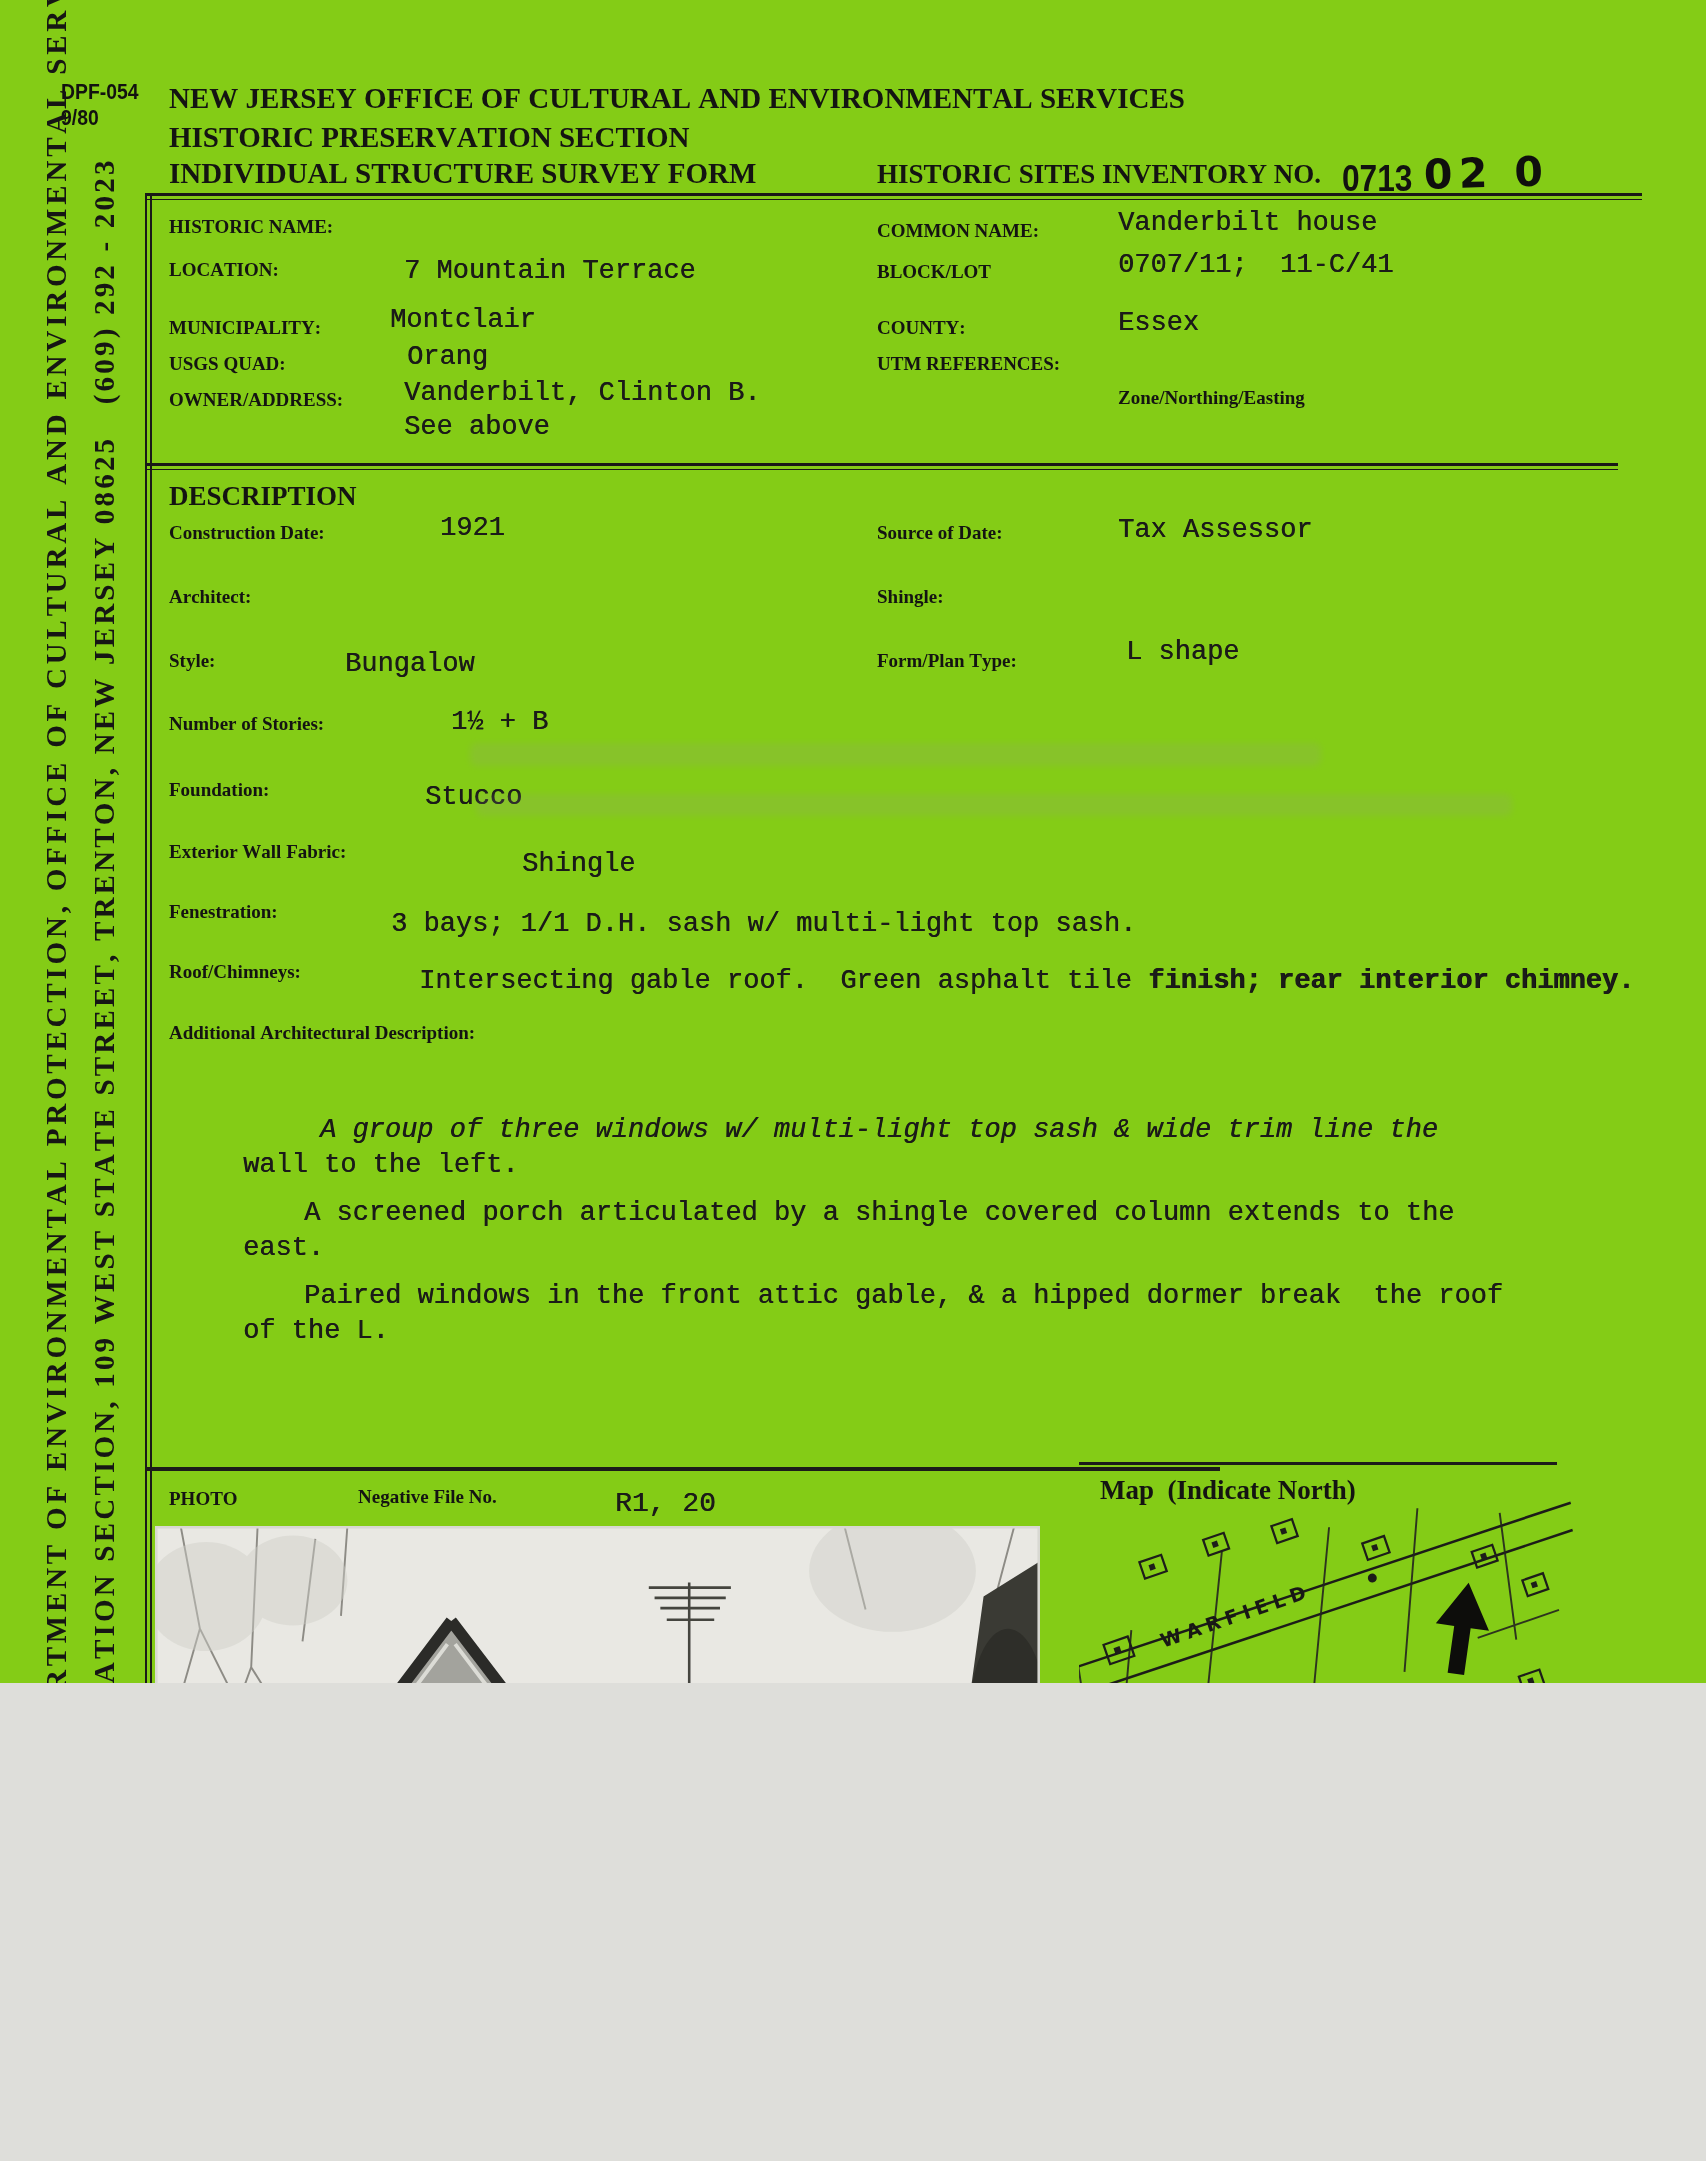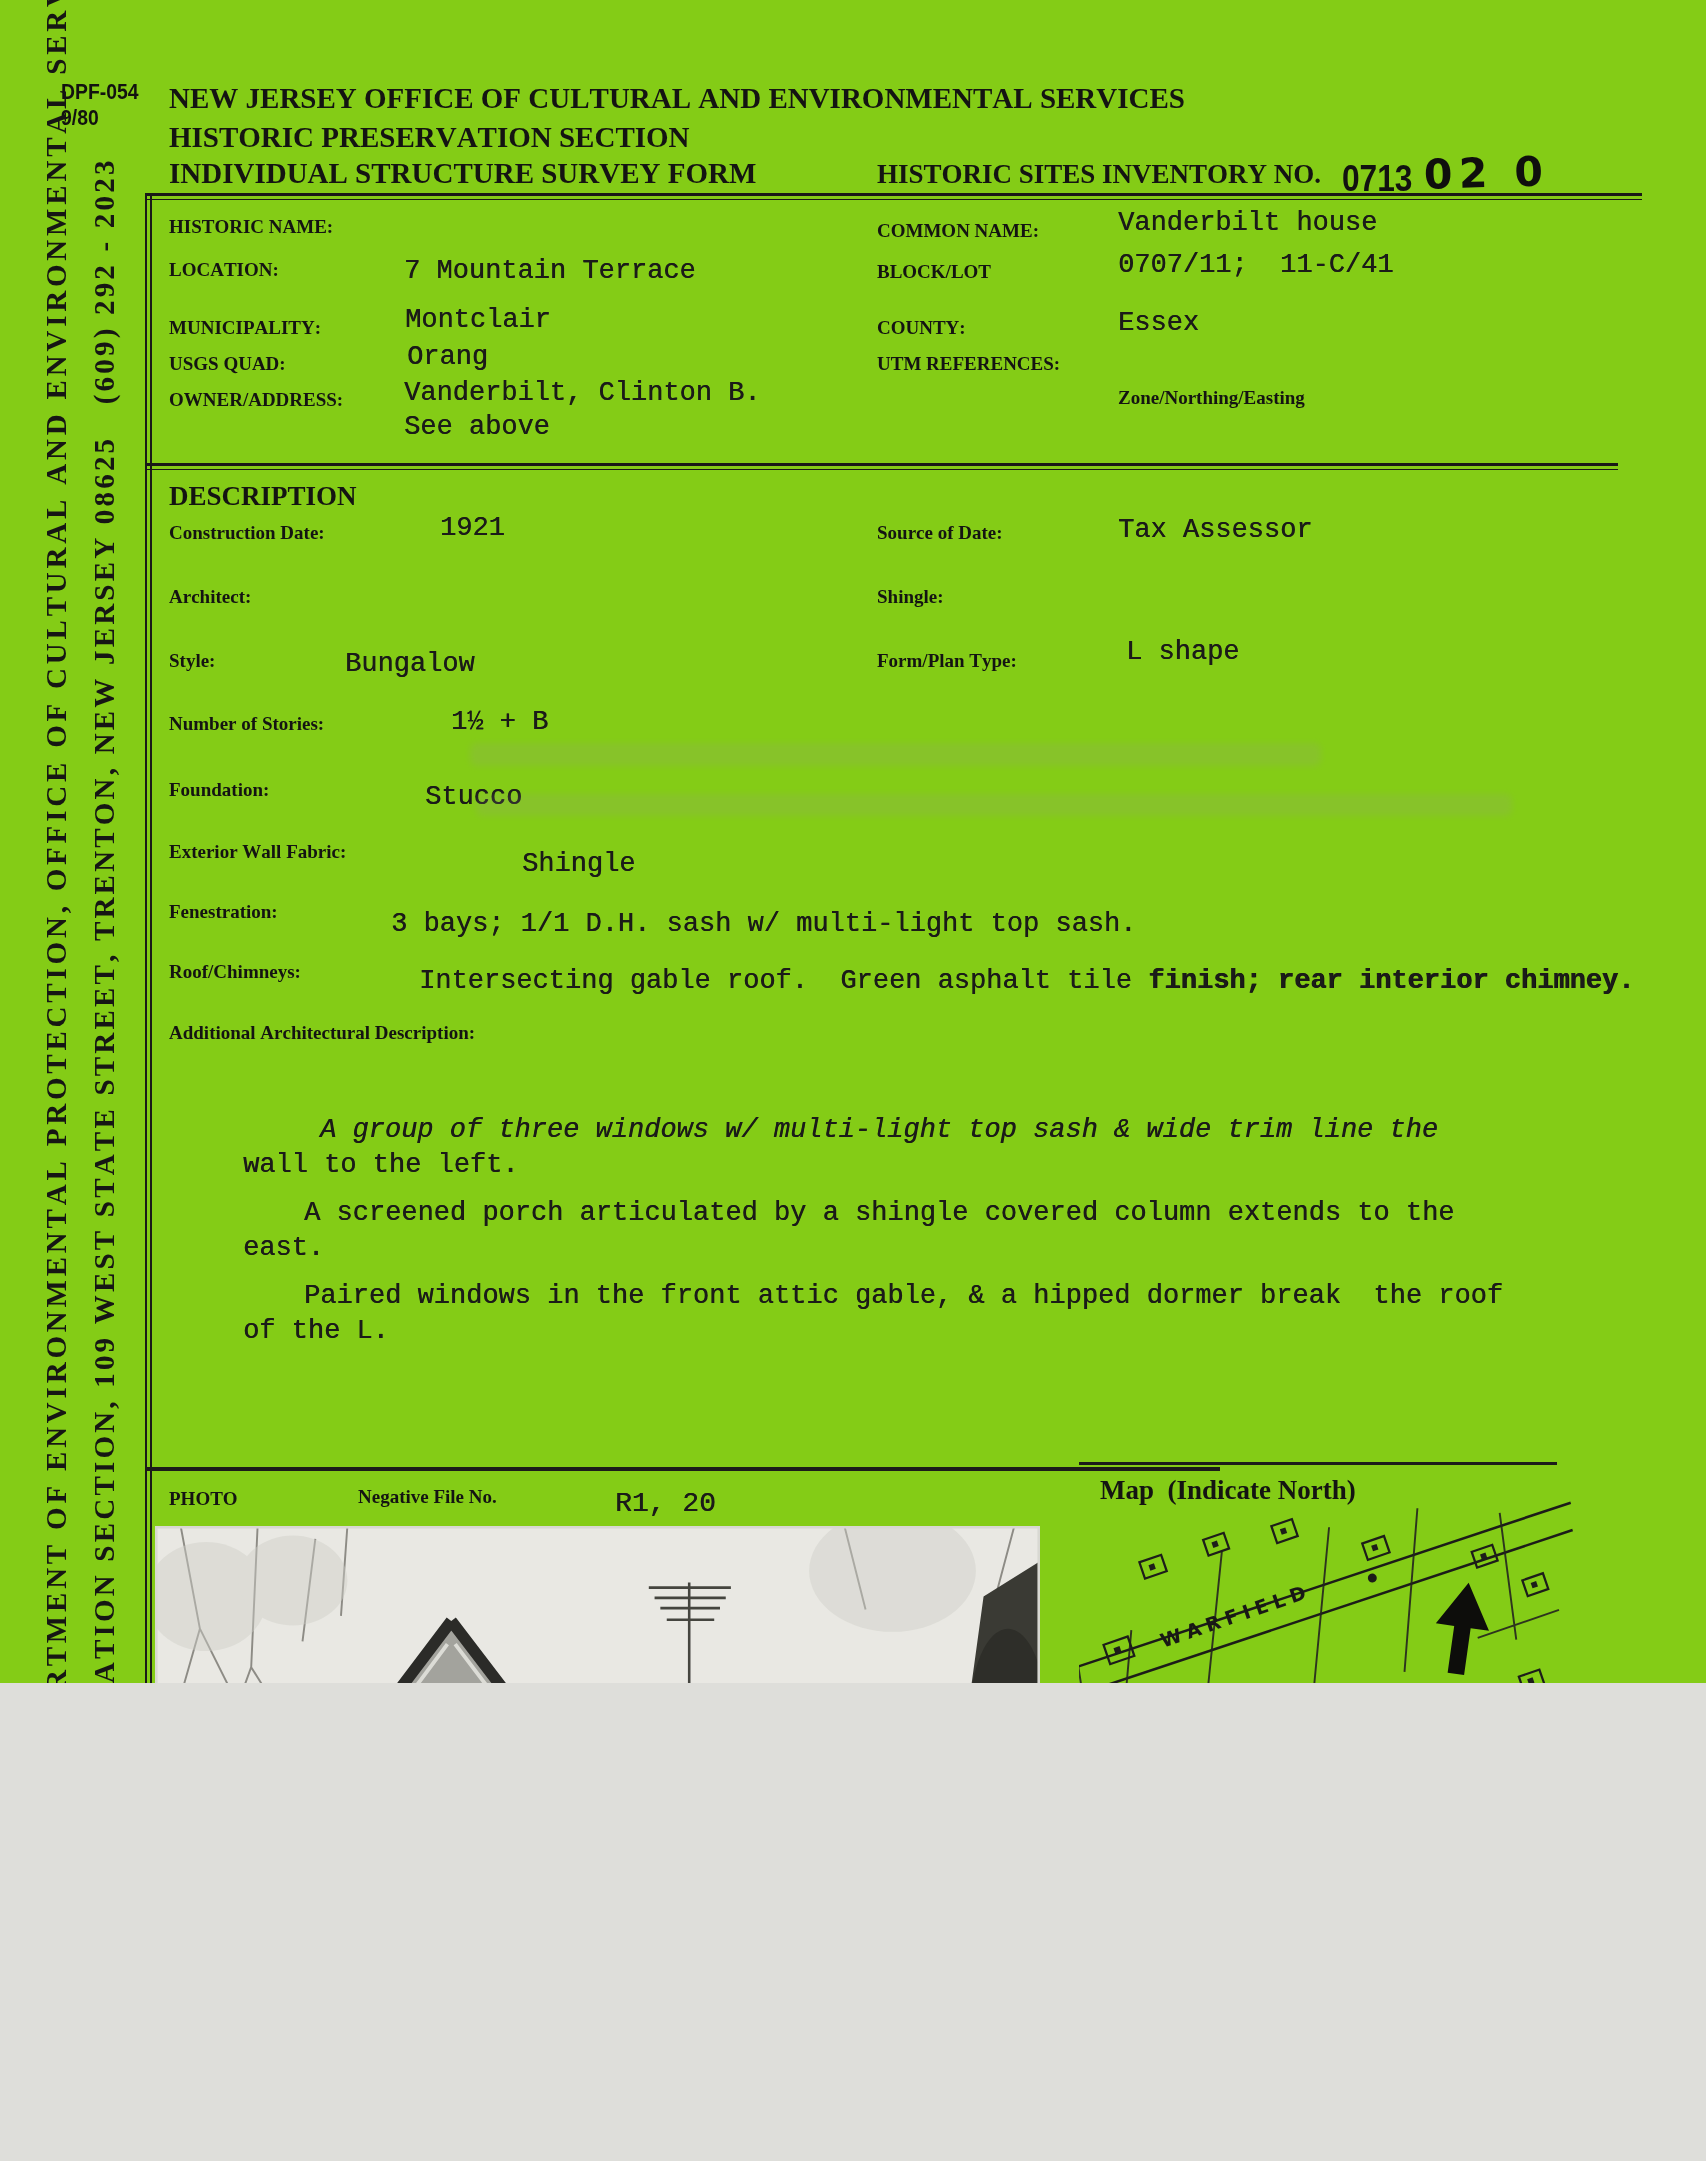--- a/index.html
+++ b/index.html
@@ -49,21 +49,21 @@
   <div class="vside" style="left:90px;top:2022px;font-size:29px;letter-spacing:3.2px;">HISTORIC PRESERVATION SECTION, 109 WEST STATE STREET, TRENTON, NEW JERSEY 08625   (609) 292 - 2023</div>
 
   <div class="lbl f40" style="left:169px;top:217px;">HISTORIC NAME:</div>
   <div class="lbl f40" style="left:877px;top:221px;">COMMON NAME:</div>
   <div class="typed f42" style="left:1118px;top:210px;">Vanderbilt house</div>
   <div class="lbl f40" style="left:169px;top:260px;">LOCATION:</div>
   <div class="typed f42" style="left:404px;top:258px;">7 Mountain Terrace</div>
   <div class="lbl f40" style="left:877px;top:262px;">BLOCK/LOT</div>
   <div class="typed f42" style="left:1118px;top:252px;">0707/11;  11-C/41</div>
   <div class="lbl f40" style="left:169px;top:318px;">MUNICIPALITY:</div>
-  <div class="typed f42" style="left:405px;top:307px;">Montclair</div>
+  <div class="typed f42" style="left:390px;top:307px;">Montclair</div>
   <div class="lbl f40" style="left:877px;top:318px;">COUNTY:</div>
   <div class="typed f42" style="left:1118px;top:310px;">Essex</div>
   <div class="lbl f40" style="left:169px;top:354px;text-align:right;">USGS QUAD:</div>
   <div class="typed f42" style="left:407px;top:344px;">Orang</div>
   <div class="lbl f40" style="left:877px;top:354px;">UTM REFERENCES:</div>
   <div class="lbl f40" style="left:169px;top:390px;">OWNER/ADDRESS:</div>
   <div class="typed f42" style="left:404px;top:380px;">Vanderbilt, Clinton B.</div>
   <div class="typed f42" style="left:404px;top:414px;">See above</div>
   <div class="lbl f40" style="left:1118px;top:388px;">Zone/Northing/Easting</div>
 

